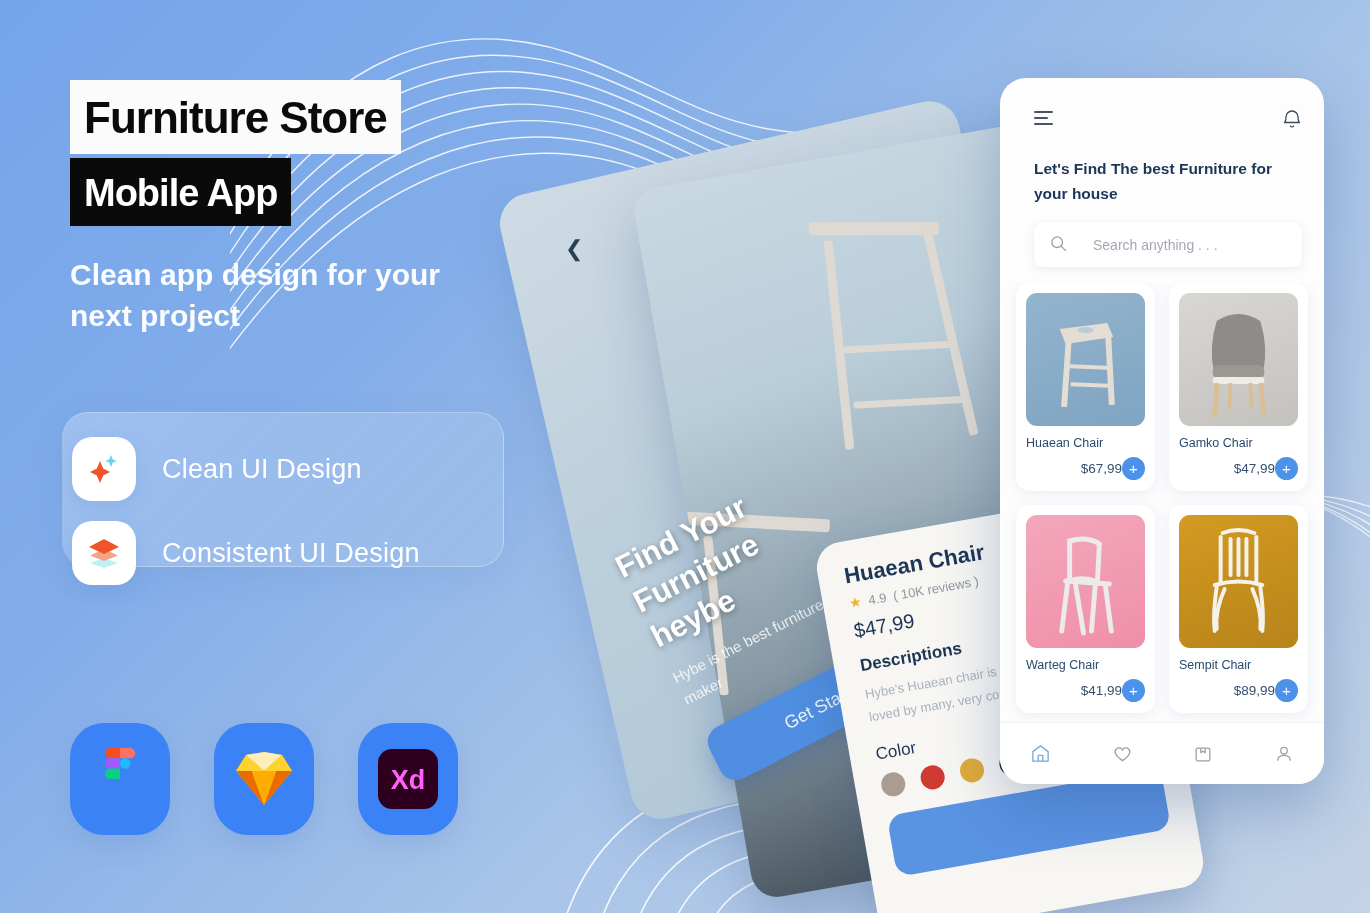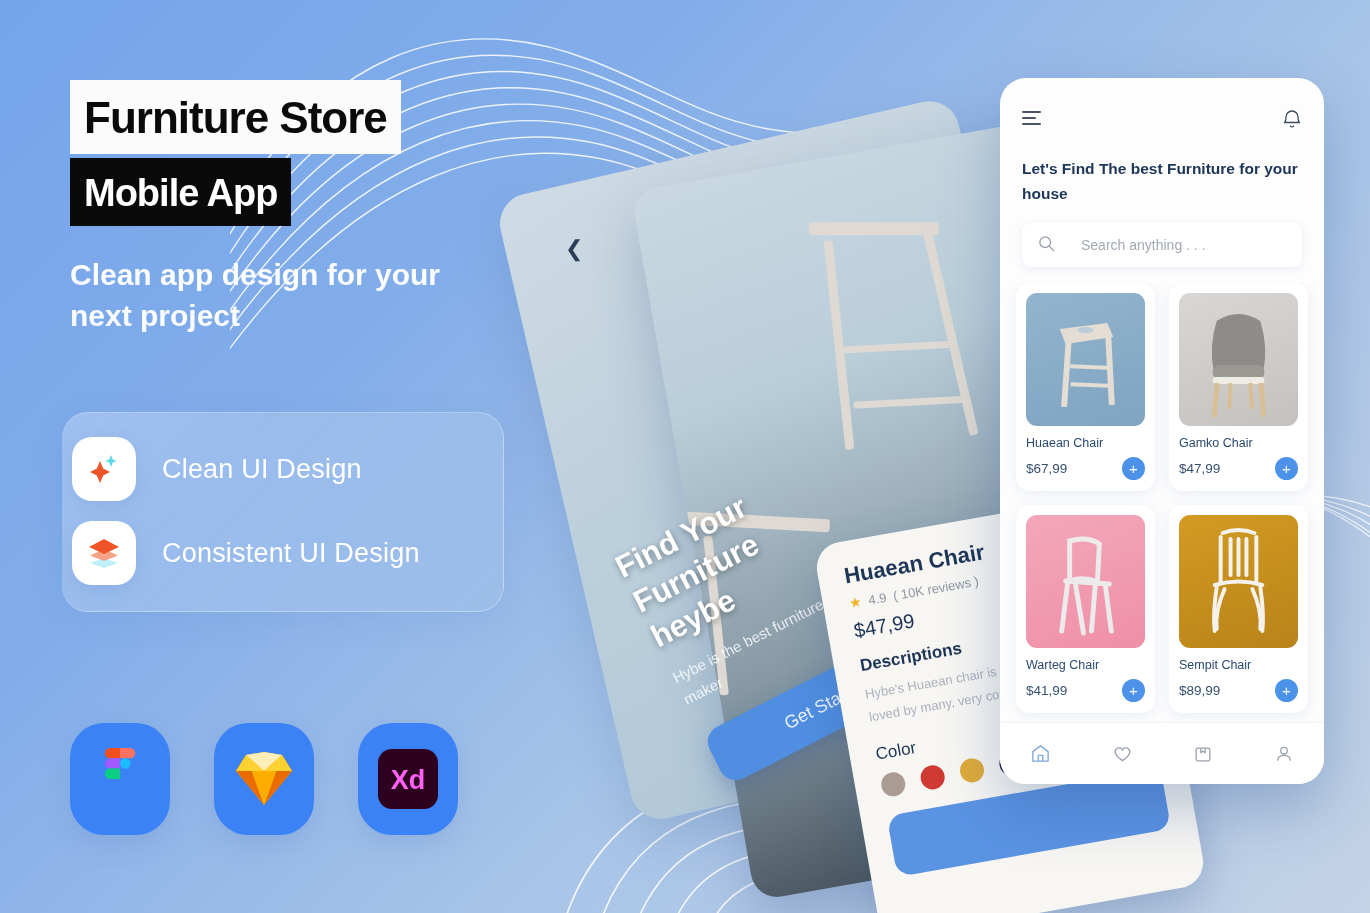--- a/index.html
+++ b/index.html
@@ -16,21 +16,21 @@
 
   
   .hero { position:absolute; left:70px; top:80px; width:520px; z-index:6; }
   .title-line { display:inline-block; font-weight:700; letter-spacing:-1px; line-height:1; }
   .title-a { background:#fbfbfb; color:#0a0a0a; font-size:44px; padding:16px 14px 14px 14px; }
   .title-b { background:#0a0a0a; color:#ffffff; font-size:38px; padding:16px 14px 14px 14px; margin-top:4px; }
   .subtitle { margin-top:28px; color:#ffffff; font-size:30px; line-height:1.38; font-weight:700; max-width:400px; opacity:.97; }
 
   
   .glass {
-    position:absolute; left:62px; top:412px; width:442px; height:200px;
+    position:absolute; left:62px; top:412px; width:442px; height:155px;
     border-radius:26px;
     background:linear-gradient(135deg,rgba(255,255,255,.26),rgba(255,255,255,.06));
     border:1px solid rgba(255,255,255,.28);
     border-left:none;
     box-shadow:0 8px 32px rgba(80,120,190,.12);
     z-index:5;
   }
   .feat-row { position:absolute; display:flex; align-items:center; gap:26px; left:10px; }
   .feat-row.r1 { top:24px; }
   .feat-row.r2 { top:108px; }
@@ -102,21 +102,21 @@
   .sw { width:24px; height:24px; border-radius:50%; }
   .d-btn { margin-top:18px; height:62px; border-radius:16px; background:#5b93e3; }
 
   
   .phone {
     position:absolute; left:1000px; top:78px; width:324px; height:706px;
     background:#fdfdfd; border-radius:26px; z-index:10;
     box-shadow:0 24px 60px rgba(40,75,135,.30);
     overflow:hidden; display:flex; flex-direction:column;
   }
-  .ph-top { padding:30px 22px 0 22px; }
+  .ph-top { padding:30px 22px 0 34px; }
   .ph-bar { display:flex; align-items:flex-start; justify-content:space-between; }
   .burger { display:flex; flex-direction:column; gap:4px; cursor:pointer; padding-top:3px; }
   .burger i { display:block; height:2px; background:#4a5462; border-radius:2px; }
   .burger i:nth-child(1){ width:19px; }
   .burger i:nth-child(2){ width:14px; }
   .burger i:nth-child(3){ width:19px; }
 
   .ph-head { margin-top:22px; font-size:15.5px; line-height:1.62; color:#1d3557; font-weight:700; }
   .search {
     margin-top:17px; height:44px; background:#fff; border-radius:9px;
@@ -133,21 +133,21 @@
     flex:1; margin-top:16px; padding:0 16px; display:grid;
     grid-template-columns:1fr 1fr; gap:14px; align-content:start;
     overflow:hidden;
   }
   .pcard {
     background:#fff; border-radius:14px; padding:10px 10px 11px 10px;
     box-shadow:0 3px 14px rgba(90,130,190,.13);
   }
   .pimg { width:100%; height:133px; border-radius:11px; overflow:hidden; position:relative; }
   .pname { margin-top:10px; font-size:12.5px; color:#2b4a6f; }
-  .prow { margin-top:7px; display:flex; align-items:center; justify-content:space-between; }
+  .prow { margin-top:7px; display:flex; align-items:center; justify-content:flex-end; }
   .pprice { font-size:13.5px; color:#36506f; }
   .plus {
     width:23px; height:23px; border-radius:50%; background:#4b92e8; color:#fff;
     display:flex; align-items:center; justify-content:center; font-size:15px; line-height:1;
     cursor:pointer;
   }
 
   .tabbar {
     height:62px; border-top:1px solid #f0f2f5; display:flex;
     align-items:center; justify-content:space-around; background:#fff;

